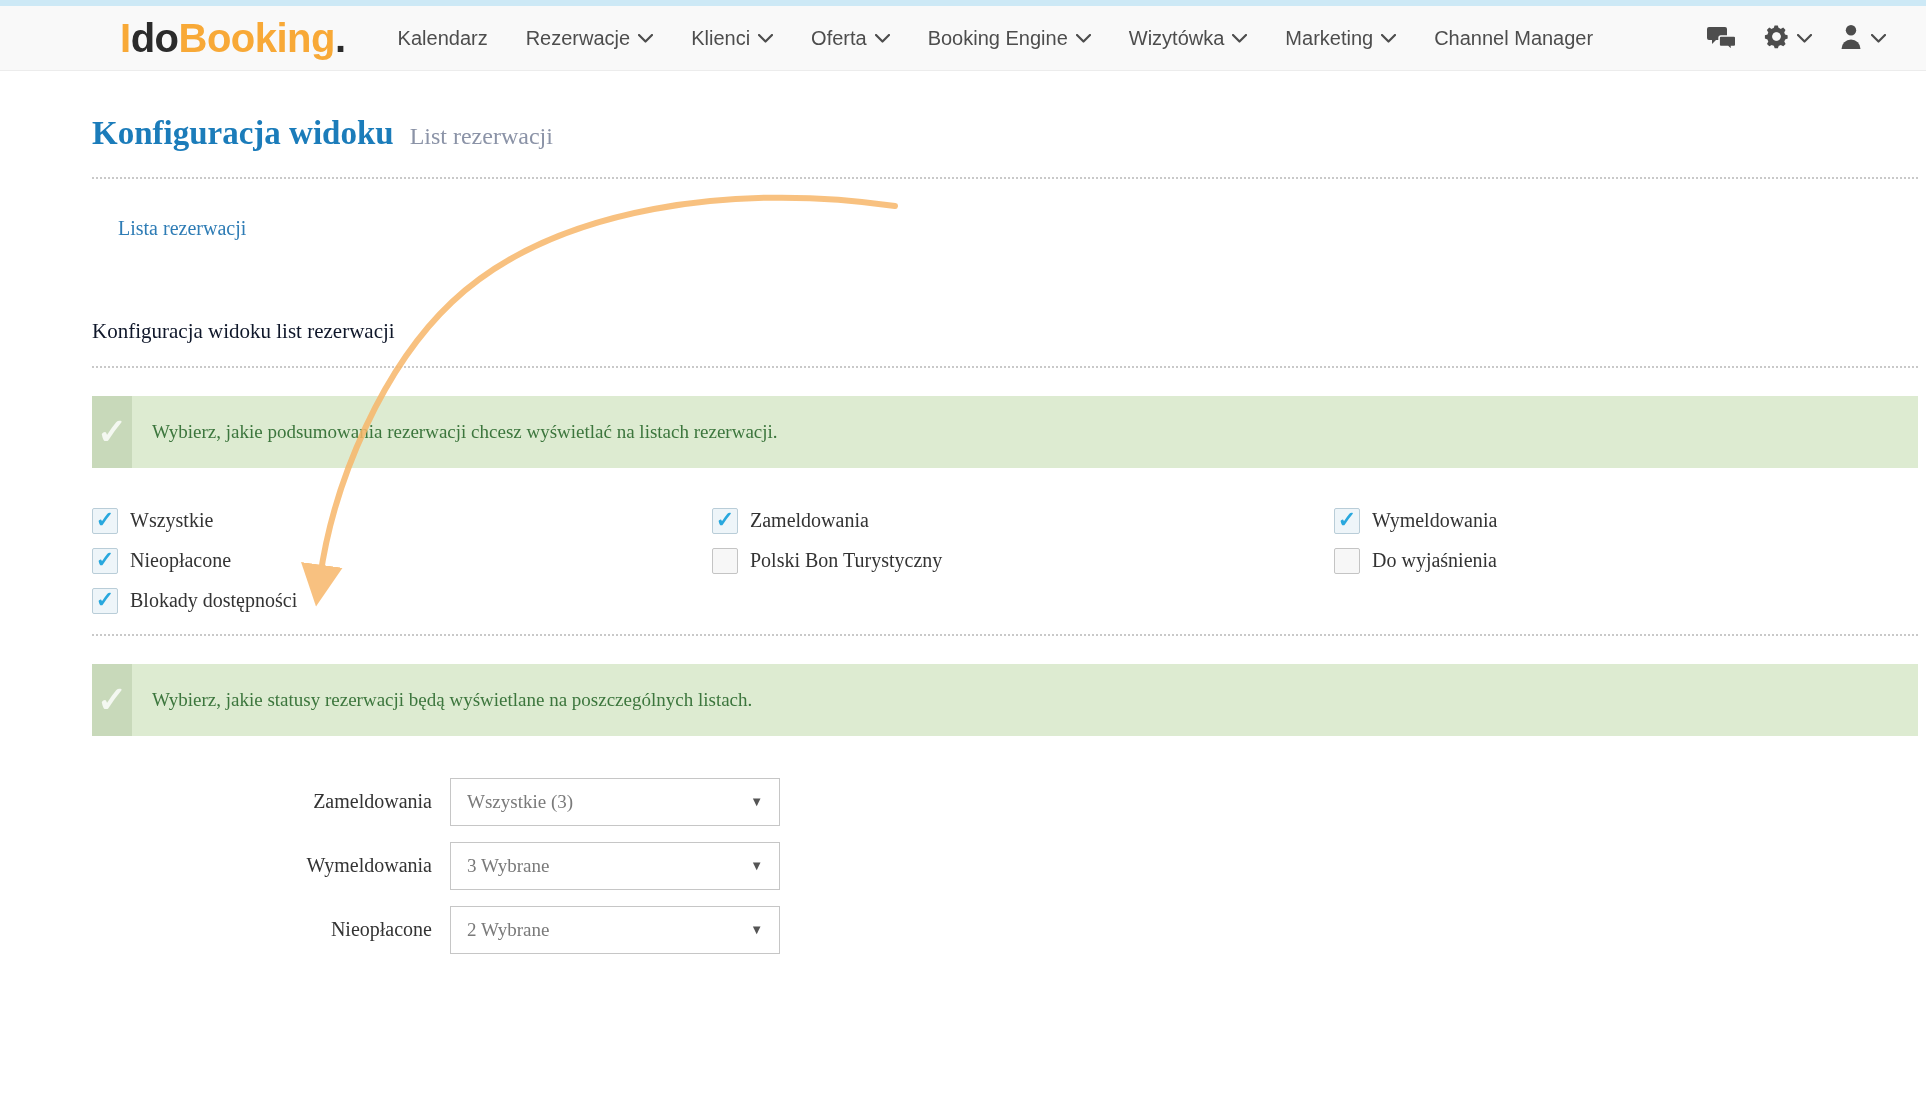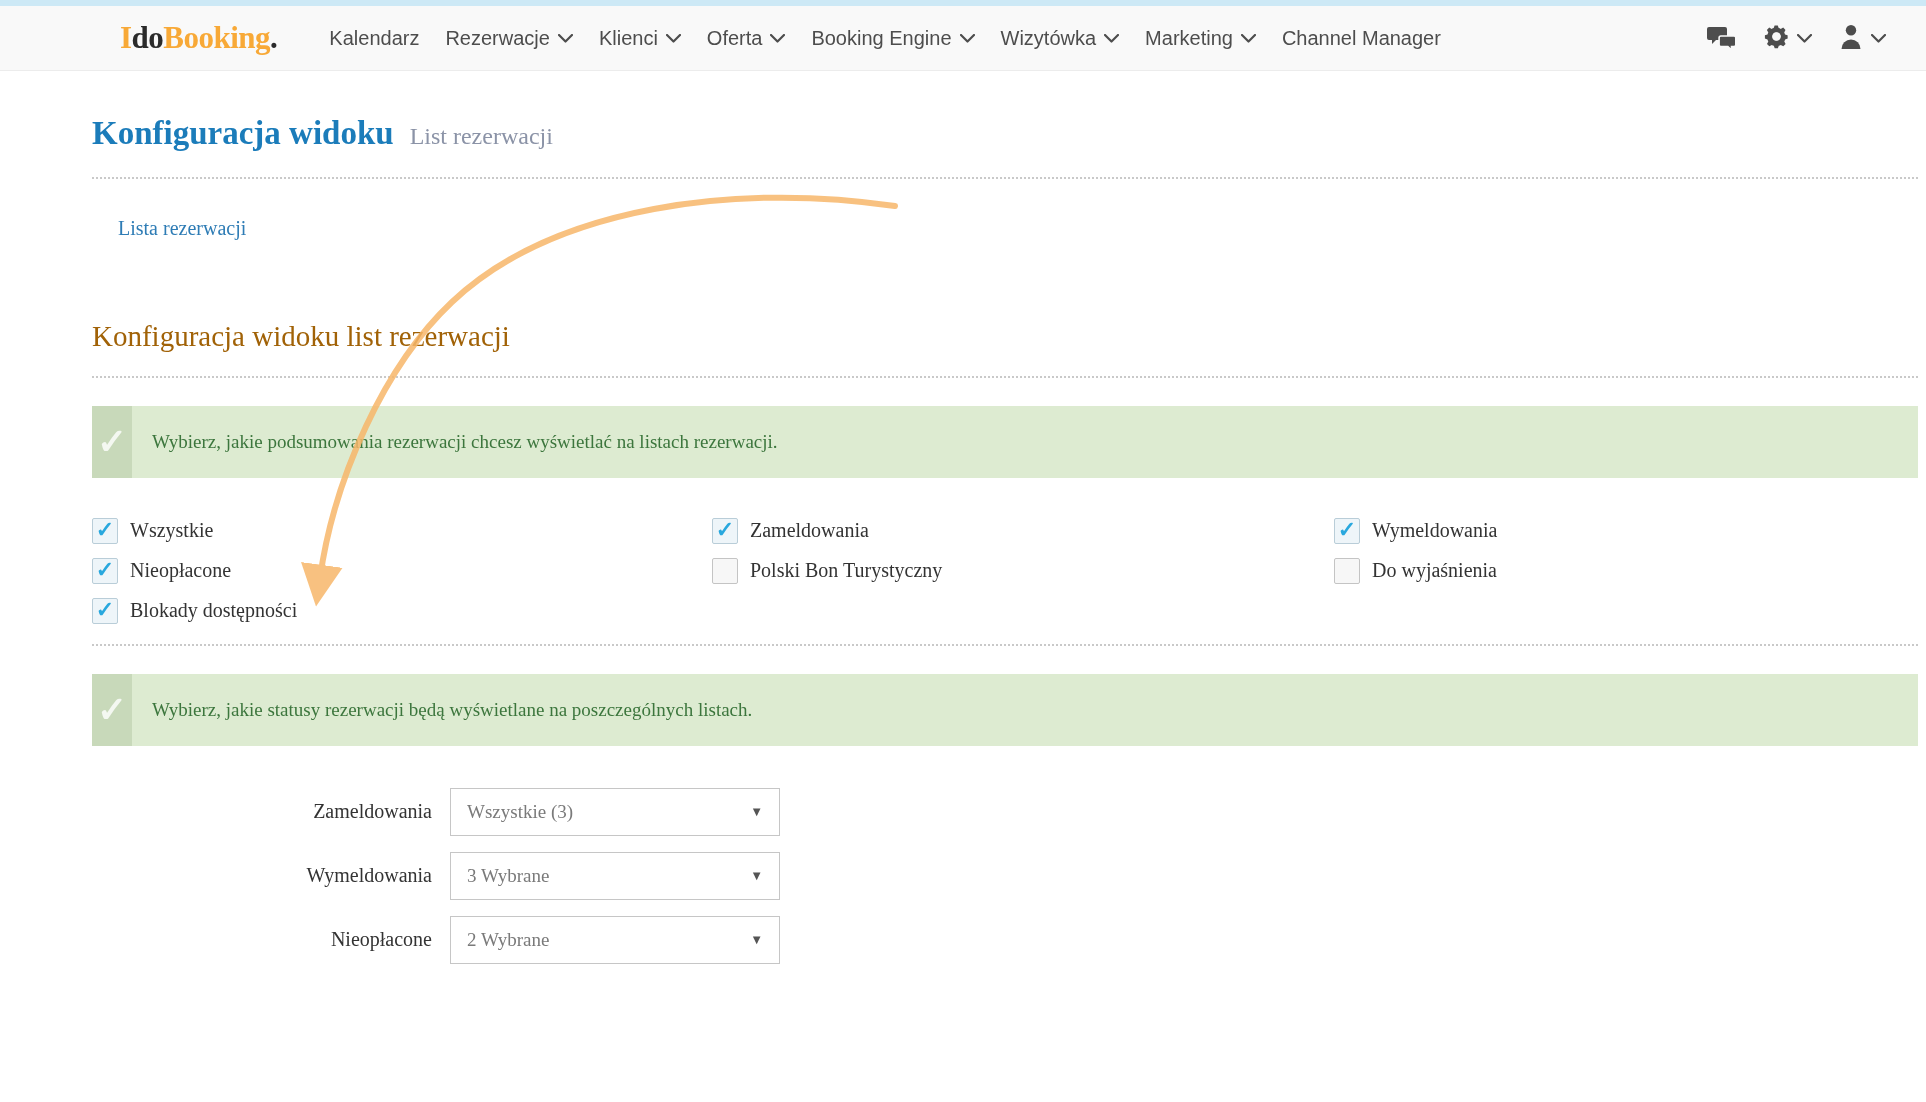--- a/index.html
+++ b/index.html
@@ -3,39 +3,39 @@
 <meta charset="utf-8">
 <style>
   * { margin:0; padding:0; box-sizing:border-box; }
   html,body { width:1926px; height:1102px; background:#fff; overflow:hidden;
               font-family:"Liberation Sans","DejaVu Sans",sans-serif; }
 
   
   .top-strip { height:6px; background:#cde9f6; }
   .navbar { height:65px; background:#f9f9f9; border-bottom:1px solid #ececec;
             display:flex; align-items:center; padding:0 40px 0 120px; }
-  .logo { font-size:31px; font-weight:800; letter-spacing:-0.5px; margin-right:52px; cursor:pointer;font-family:Liberation Serif, serif; }
+  .logo { font-size:40px; font-weight:800; letter-spacing:-0.5px; margin-right:52px; cursor:pointer; }
   .logo .orange { color:#f8a937; }
   .logo .dark { color:#2b2b2b; }
-  .nav-items { display:flex; align-items:center; gap:26px; }
+  .nav-items { display:flex; align-items:center; gap:38px; }
   .nav-item { display:flex; align-items:center; gap:8px; font-size:20px; color:#4d4d4d; cursor:pointer; white-space:nowrap; }
   .chev { width:15px; height:9px; display:inline-block; }
   .chev svg { display:block; }
   .nav-right { margin-left:auto; display:flex; align-items:center; gap:26px; }
   .icon-group { display:flex; align-items:center; gap:7px; cursor:pointer; color:#4d4d4d; }
 
   
   .content { padding:44px 8px 0 92px; position:relative;font-family:Liberation Serif, serif; }
   .page-title-row { display:flex; align-items:baseline; gap:16px; }
   h1 { font-size:33px; font-weight:700; color:#1b7cba; line-height:1.1; }
   .subtitle { font-size:24px; color:#8b93a7; font-weight:400; }
   .dotted { border:0; border-top:2px dotted #c9c9c9; height:0; margin-top:26px; }
   .back-link { display:inline-block; margin:38px 0 0 26px; font-size:20px; color:#2e7cb5; cursor:pointer; text-decoration:none; }
 
-  h2 { font-size:29px; font-weight:400; color:#a16207; margin-top:78px; line-height:1.3; }
+  h2 { font-size:21px; font-weight:400; color:#0f172a; margin-top:78px; line-height:1.3; }
   .dotted2 { border:0; border-top:2px dotted #c9c9c9; height:0; margin-top:20px; }
 
   .banner { margin-top:28px; background:#ddebd1; min-height:72px; display:flex; align-items:stretch; }
   .banner-square { width:40px; background:#c8d9ba; display:flex; align-items:center; justify-content:center; flex:none; }
   .banner-square .big-tick { color:rgba(255,255,255,0.8); font-size:36px; font-weight:700; line-height:1; }
   .banner-text { color:#3c763d; font-size:19px; display:flex; align-items:center; padding:14px 20px; }
 
   
   .checkbox-grid { display:flex; margin-top:40px; }
   .cb-col { display:flex; flex-direction:column; gap:14px; }

